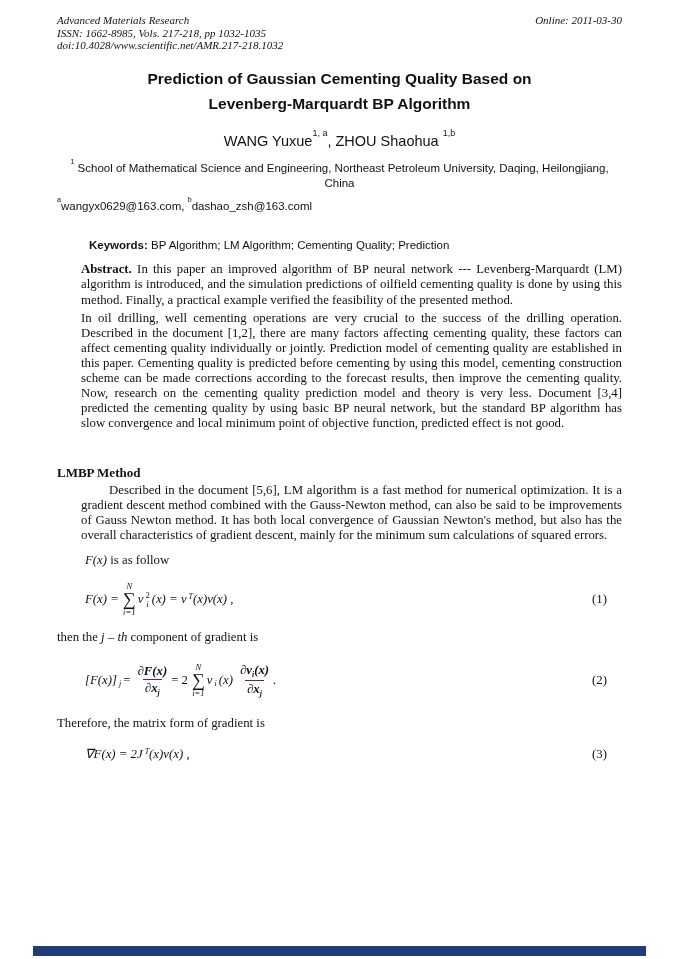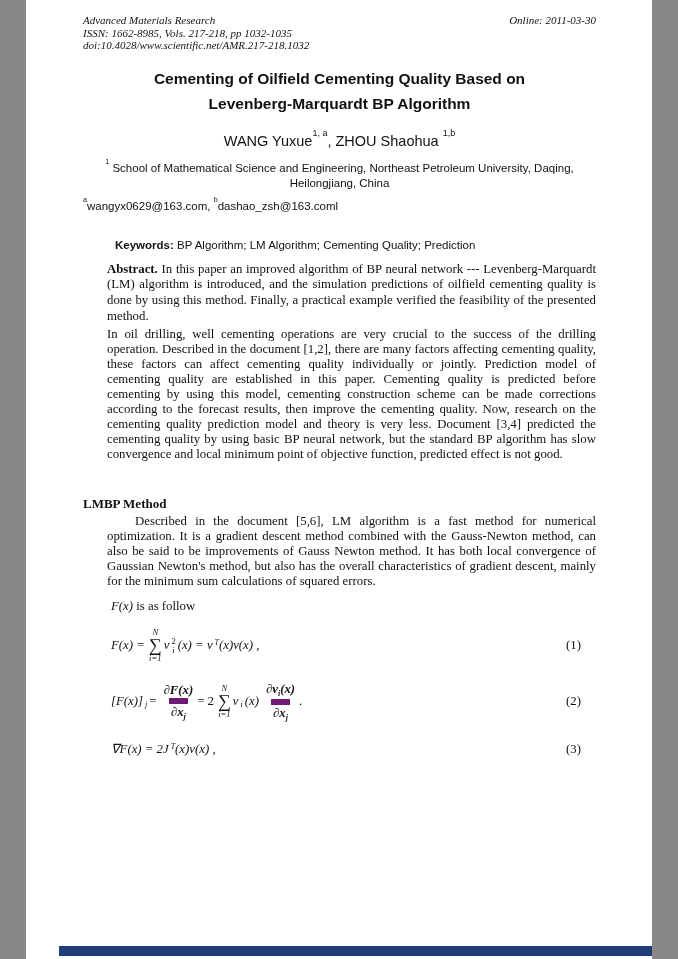--- a/index.html
+++ b/index.html
@@ -1,17 +1,17 @@
 <!DOCTYPE html>
 <html><head>
 <meta charset="utf-8">
 <style>
   html,body { margin:0; padding:0; background:#888; }
   .page {
-    width:626px; height:959px; background:#ffffff; position:relative;
+    width:678px; height:959px; background:#ffffff; position:relative;
     overflow:hidden; margin:0 auto; color:#111;
   }
   .content { padding:14px 56px 0 57px; }
 
   
   .hdr { display:flex; justify-content:space-between; align-items:flex-start;
          font:italic 11px/12.7px "Liberation Serif", serif; }
   .hdr-left div { white-space:nowrap; }
   .hdr-right { white-space:nowrap; }
 
@@ -48,21 +48,21 @@
         font:12.8px/15px "Liberation Serif", serif; min-height:40px; }
   .eq > span { margin-right:2px; }
   .eqnum { font:12.8px/15px "Liberation Serif", serif; width:30px; text-align:left; }
   .sum { display:inline-flex; flex-direction:column; align-items:center; margin:0 2px; }
   .sum .lim { font:italic 8.5px/9px "Liberation Serif", serif; }
   .sum .sigma { font:18px/17px "Liberation Serif", serif; }
   .stack { display:inline-flex; flex-direction:column; align-items:center;
            font-size:8.5px; line-height:9px; margin-right:1px; }
   .frac { display:inline-flex; flex-direction:column; align-items:center; margin:0 3px;font-weight:bold; }
   .frac .num { padding:0 2px 1px 2px; line-height:14px; }
-  .frac .den { border-top:6px solid #701a75; padding:1px 2px 0 2px; line-height:14px; }
+  .frac .den { border-top:1px solid #701a75; padding:1px 2px 0 2px; line-height:14px; }
   .sub { font-size:62%; position:relative; top:0.35em; }
 
   
   .footer-bar { position:absolute; left:33px; top:946px; width:613px; height:10px; }
 </style>
 </head>
 <body>
 
 <div class="page">
   <div class="content">
@@ -70,21 +70,21 @@
     <div class="hdr">
       <div class="hdr-left">
         <div>Advanced Materials Research</div>
         <div>ISSN: 1662-8985, Vols. 217-218, pp 1032-1035</div>
         <div>doi:10.4028/www.scientific.net/AMR.217-218.1032</div>
       </div>
       <div class="hdr-right">Online: 2011-03-30</div>
     </div>
 
     <div class="title">
-      <div>Cementing of Oilfield Cementing Quality Based on</div>
+      <div>Prediction of Gaussian Cementing Quality Based on</div>
       <div>Levenberg-Marquardt BP Algorithm</div>
     </div>
 
     <div class="authors"><span>WANG Yuxue</span><sup class="s">1, a</sup><span>, </span><span>ZHOU Shaohua </span><sup class="s">1,b</sup></div>
 
     <div class="affil"><sup class="s">1</sup><span> School of Mathematical Science and Engineering, Northeast Petroleum University, Daqing, Heilongjiang, China</span></div>
 
     <div class="emails"><sup class="s">a</sup><span>wangyx0629@163.com, </span><sup class="s">b</sup><span>dashao_zsh@163.coml</span></div>
 
     <div class="keywords"><span class="lbl">Keywords:</span><span> BP Algorithm; LM Algorithm; Cementing Quality; Prediction</span></div>
@@ -111,20 +111,21 @@
             <span>2</span>
             <span class="it">i</span>
           </span>
         <span class="it">(x) = v</span>
         <sup class="s it">T</sup>
         <span class="it">(x)v(x) ,</span>
       </div>
       <div class="eqnum">(1)</div>
     </div>
 
+    <div class="mathline"><span>then the </span><span class="it">j – th</span><span> component of gradient is</span></div>
 
     <div class="eqrow">
       <div class="eq" style="min-height:48px;">
         <span class="it">[F(x)]</span>
         <span class="sub it">j</span>
         <span>=</span>
         <span class="frac">
           <span class="num it">∂F(x)</span>
           <span class="den"><span class="it">∂x</span><span class="sub it">j</span></span>
         </span>
@@ -139,20 +140,21 @@
         <span class="it">(x)</span>
         <span class="frac">
           <span class="num"><span class="it">∂v</span><span class="sub it">i</span><span class="it">(x)</span></span>
           <span class="den"><span class="it">∂x</span><span class="sub it">j</span></span>
         </span>
         <span>.</span>
       </div>
       <div class="eqnum">(2)</div>
     </div>
 
+    <div class="mathline" style="margin-top:10px;">Therefore, the matrix form of gradient is</div>
 
     <div class="eqrow">
       <div class="eq" style="min-height:24px;">
         <span class="it">∇F(x) = 2J</span>
         <sup class="s it">T</sup>
         <span class="it">(x)v(x) ,</span>
       </div>
       <div class="eqnum">(3)</div>
     </div>
 

